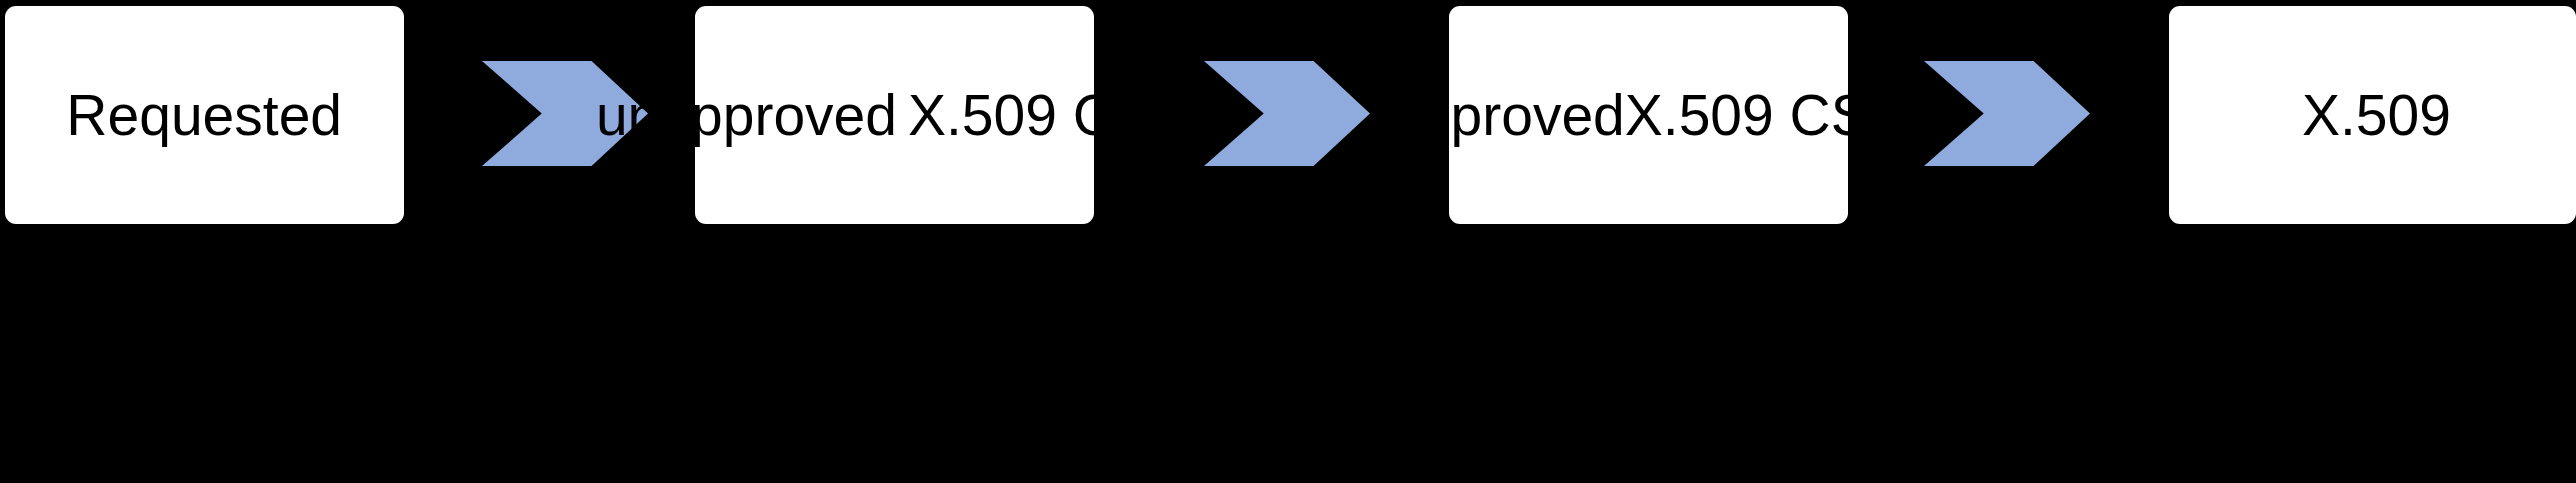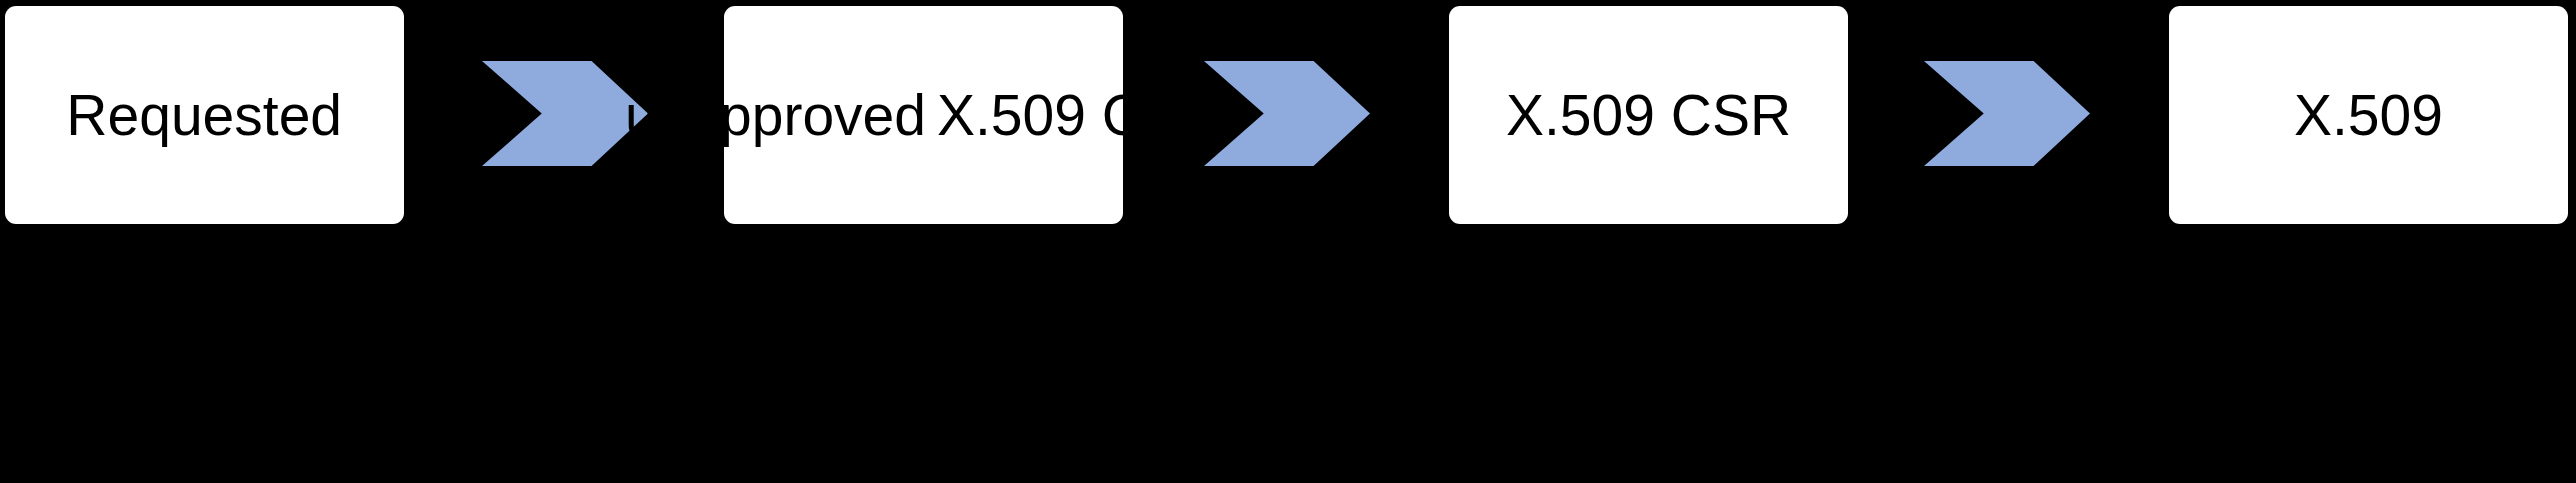--- a/index.html
+++ b/index.html
@@ -48,31 +48,32 @@
 <body>
 
 <div class="diagram">
 
   <div class="stage-box" style="left: 4.7px;">
     <span class="stage-line">Requested</span>
   </div>
 
   <div class="chevron" style="left: 482px;"></div>
 
-  <div class="stage-box" style="left: 724px; gap: 11px;">
+  <div class="stage-box" style="left: 695px; gap: 11px;">
     <span class="stage-line">unapproved</span>
     <span class="stage-line">X.509 CSR</span>
   </div>
 
   <div class="chevron" style="left: 1204px;"></div>
 
   <div class="stage-box" style="left: 1449px;">
+    <span class="stage-line">approved</span>
     <span class="stage-line">X.509 CSR</span>
   </div>
 
   <div class="chevron" style="left: 1924px;"></div>
 
-  <div class="stage-box" style="left: 2169px;">
+  <div class="stage-box" style="left: 2169px; padding-left: 8px;">
     <span class="stage-line">X.509</span>
   </div>
 
 </div>
 
 
 </body></html>

